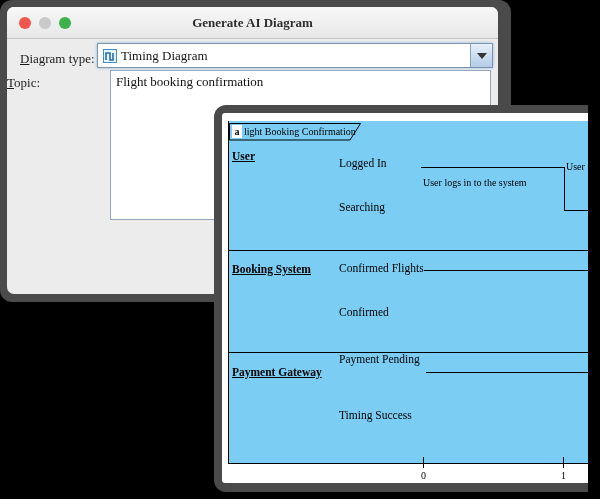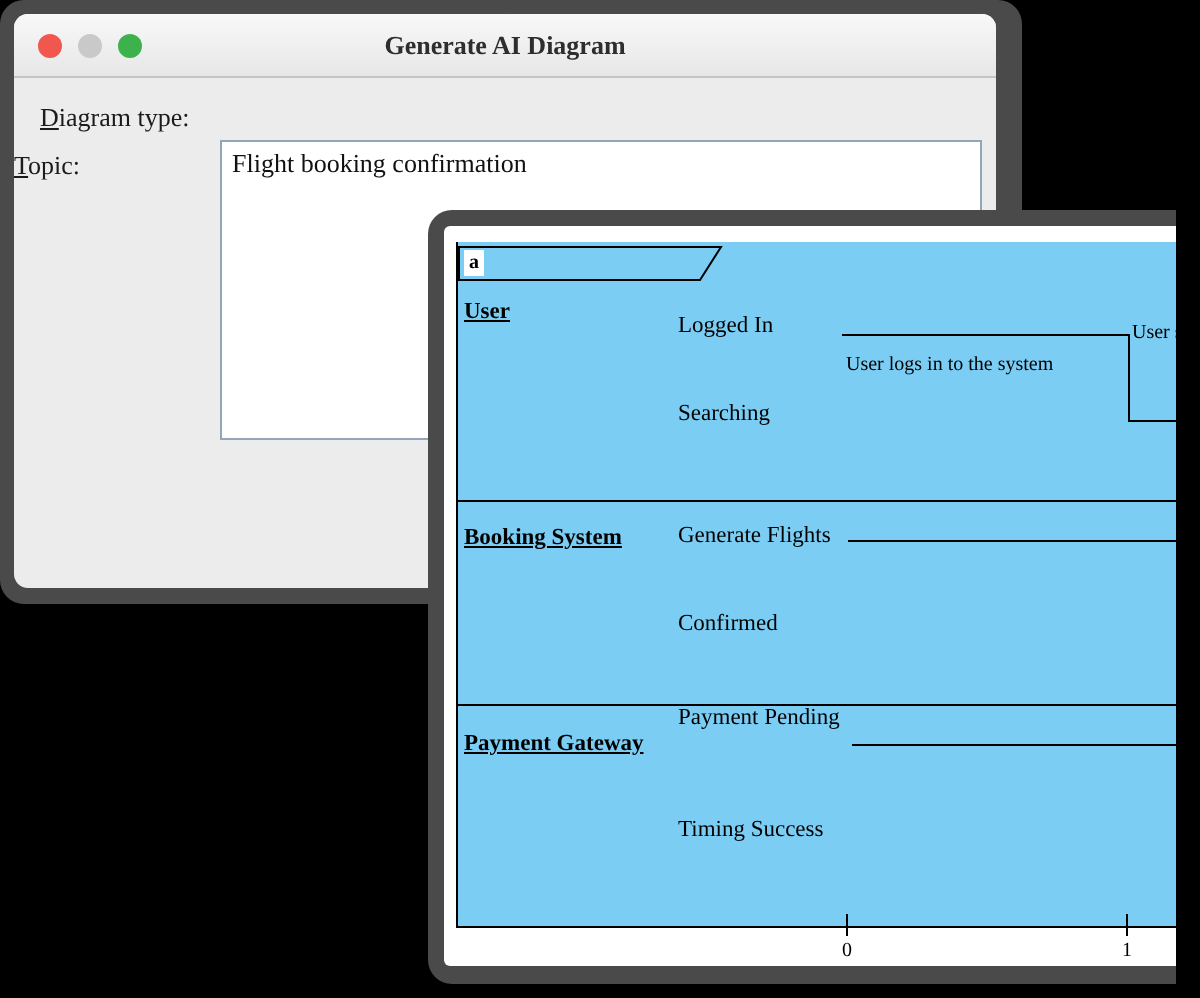--- a/index.html
+++ b/index.html
@@ -72,55 +72,66 @@
         <div class="light" style="left:52px;background:#3cb14c"></div>
         <div class="win-title">Generate AI Diagram</div>
       </div>
 
       <div id="dialog-body">
 
         <div class="fld-label" style="left:13px;top:12px">
           <span class="mn">D</span><span>iagram type:</span>
         </div>
 
+        <div class="combo">
+          <svg class="combo-icon" width="16" height="16" viewBox="0 0 16 16">
+            <rect x="1.5" y="1.5" width="13" height="13" fill="#eaf4fc" stroke="#3c8fd0" stroke-width="1"></rect>
+            <path d="M4 12 V5 H8 V12 H11 V5" fill="none" stroke="#1d6fb8" stroke-width="1.6"></path>
+          </svg>
+          <span class="combo-text">Timing Diagram</span>
+          <span class="combo-arrow">
+            <span class="arrow-tri"></span>
+          </span>
+        </div>
 
         <div class="fld-label" style="left:0;top:36px">
           <span class="mn">T</span><span>opic:</span>
         </div>
 
         <div class="textarea">Flight booking confirmation</div>
 
       </div>
     </div>
   </div>
 
   <div class="win-outer" id="diagram-outer">
     <div id="diagram-inner">
 
       <div id="canvas">
 
         <svg class="tab-svg" width="133" height="18" viewBox="0 0 133 18">
           <polygon points="0.5,17 0.5,0.5 131.5,0.5 121,17" fill="#7bcdf4" stroke="#000" stroke-width="1"></polygon>
         </svg>
         <div class="tab-icon">a</div>
+        <div class="tab-label">light Booking Confirmation</div>
 
         <div class="sep" style="top:129px"></div>
         <div class="sep" style="top:231px"></div>
 
         <div class="lane-name" style="top:29px">User</div>
         <div class="state" style="top:36px">Logged In</div>
         <div class="state" style="top:80px">Searching</div>
         <div class="tl" style="left:192px;top:46px;width:143px;height:1px"></div>
         <div class="tl" style="left:335px;top:46px;width:1px;height:44px"></div>
         <div class="tl" style="left:335px;top:89px;width:31px;height:1px"></div>
         <div class="ann" style="left:194px;top:56px">User logs in to the system</div>
         <div class="ann" style="left:337px;top:40px">User sea</div>
 
         <div class="lane-name" style="top:142px">Booking System</div>
-        <div class="state" style="top:141px">Generate Flights</div>
+        <div class="state" style="top:141px">Confirmed Flights</div>
         <div class="state" style="top:185px">Confirmed</div>
         <div class="tl" style="left:195px;top:149px;width:171px;height:1px"></div>
 
         <div class="lane-name" style="top:245px">Payment Gateway</div>
         <div class="state" style="top:232px">Payment Pending</div>
         <div class="state" style="top:288px">Timing Success</div>
         <div class="tl" style="left:197px;top:251px;width:169px;height:1px"></div>
 
       </div>
 

